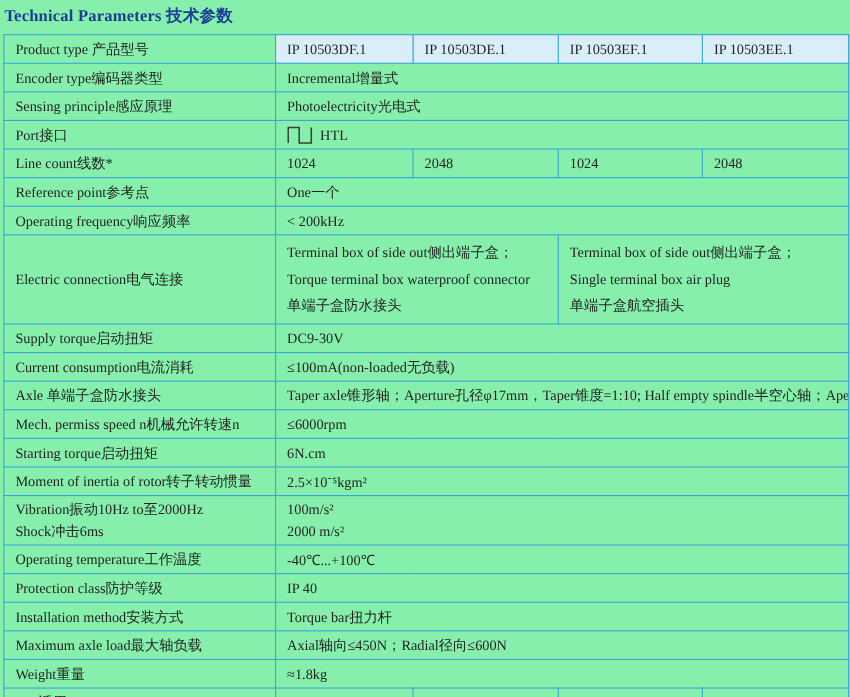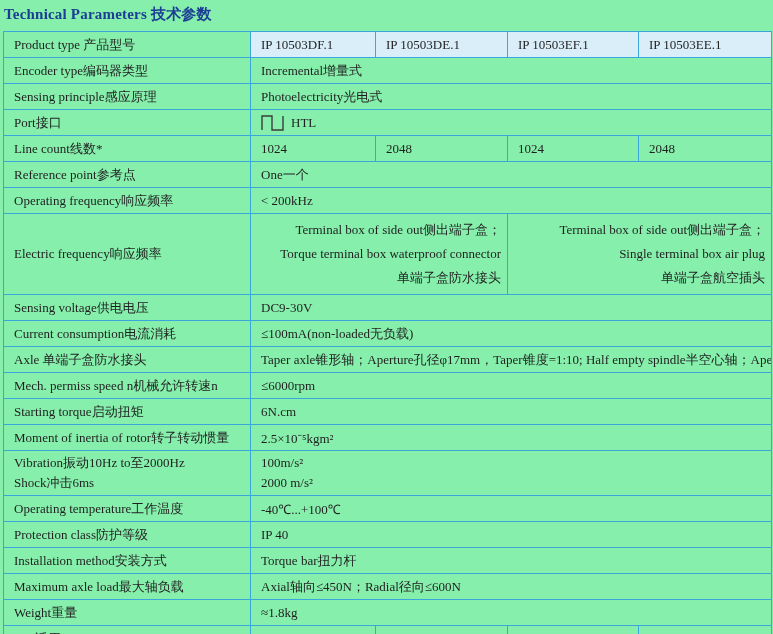--- a/index.html
+++ b/index.html
@@ -36,21 +36,21 @@
     padding: 1px 6px 1px 10px;
     vertical-align: middle;
     overflow: hidden;
     white-space: nowrap;
     font-family: Liberation Serif, serif;
   }
   td.lbl { padding-left: 10px; }
   td.val { padding-left: 12px; }
   tr.row-product td.val { background: #daeefa; }
   tr.row-electric td { height: auto; padding-top: 4px; padding-bottom: 4px; }
-  .cell-line { line-height: 24px; text-align: right; }
+  .cell-line { line-height: 24px; }
   tr.row-vibration td { height: 40px; padding-top: 2px; padding-bottom: 2px; }
   .tight-line { line-height: 20px; }
   .port-cell { display: flex; align-items: flex-end; gap: 6px; }
   .wave-icon { display: inline-block; }
   .wave-icon svg { display: block; }
 </style>
 </head>
 <body>
 
 <div class="canvas">
@@ -111,35 +111,35 @@
         <td class="lbl">Reference point参考点</td>
         <td class="val" colspan="4">One一个</td>
       </tr>
 
       <tr>
         <td class="lbl">Operating frequency响应频率</td>
         <td class="val" colspan="4">&lt; 200kHz</td>
       </tr>
 
       <tr class="row-electric">
-        <td class="lbl">Electric frequency响应频率</td>
+        <td class="lbl">Electric connection电气连接</td>
         <td class="val" colspan="2">
           <div class="cell-line">Terminal box of side out侧出端子盒；</div>
           <div class="cell-line">Torque terminal box waterproof connector</div>
           <div class="cell-line">单端子盒防水接头</div>
         </td>
         <td class="val" colspan="2">
           <div class="cell-line">Terminal box of side out侧出端子盒；</div>
           <div class="cell-line">Single terminal box air plug</div>
           <div class="cell-line">单端子盒航空插头</div>
         </td>
       </tr>
 
       <tr>
-        <td class="lbl">Sensing voltage供电电压</td>
+        <td class="lbl">Supply torque启动扭矩</td>
         <td class="val" colspan="4">DC9-30V</td>
       </tr>
 
       <tr>
         <td class="lbl">Current consumption电流消耗</td>
         <td class="val" colspan="4">≤100mA(non-loaded无负载)</td>
       </tr>
 
       <tr>
         <td class="lbl">Axle 单端子盒防水接头</td>

